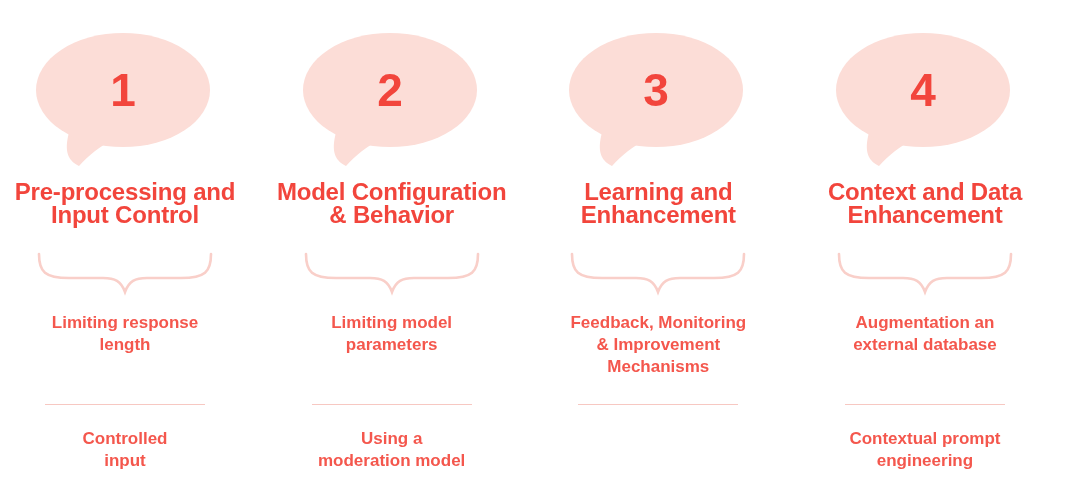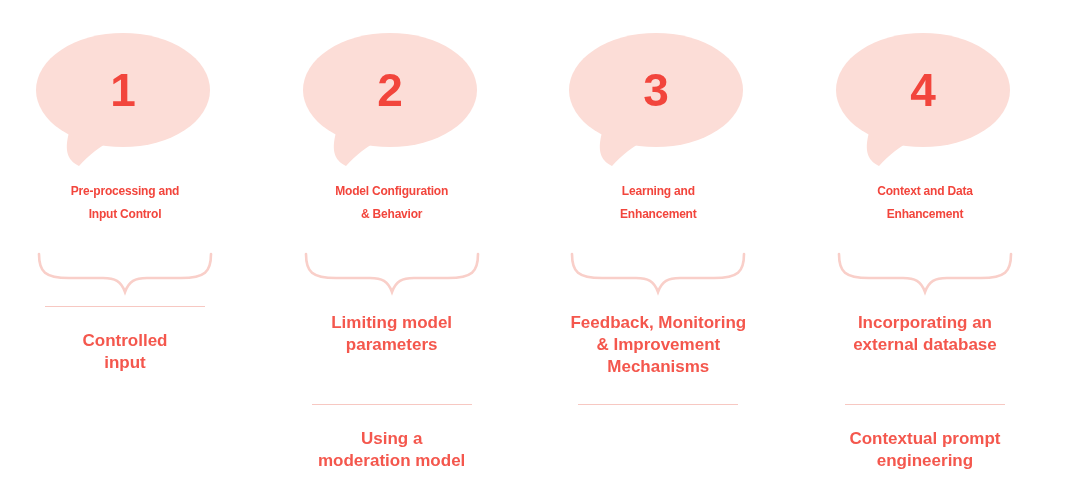--- a/index.html
+++ b/index.html
@@ -38,21 +38,21 @@
   .bubble-body{fill:var(--bubble);}
   .bubble-number{
     fill:var(--accent);
     font-family:"Liberation Sans", sans-serif;
     font-weight:bold;
     font-size:46px;
   }
   .title{
     margin:12px 0 0;
     height:56px;
-    font-size:12px;
+    font-size:24px;
     line-height:23px;
     font-weight:bold;
     color:var(--accent);
     text-align:center;
     white-space:pre-line;
     letter-spacing:-0.2px;
   }
   .brace-wrap{
     margin-top:12px;
     height:50px;
@@ -99,20 +99,22 @@
         <text class="bubble-number" x="108" y="78" text-anchor="middle">1</text>
       </svg>
     </div>
     <h3 class="title">Pre-processing and
 Input Control</h3>
     <div class="brace-wrap">
       <svg width="180" height="50" viewBox="0 0 180 50">
         <path class="brace-path" d="M 4 6 C 4 24 10 30 34 30 L 68 30 C 80 30 86 33 90 44 C 94 33 100 30 112 30 L 146 30 C 170 30 176 24 176 6"></path>
       </svg>
     </div>
+    <div class="item item-1">Limiting response
+length</div>
     <hr class="divider">
     <div class="item item-2">Controlled
 input</div>
   </div>
 
   <div class="column">
     <div class="bubble-wrap">
       <svg class="bubble-svg" width="220" height="140" viewBox="0 0 220 140">
         <path class="bubble-body" d="M 56 98 C 48 122 52 132 64 138 C 74 127 84 119 100 110 Z"></path>
         <ellipse class="bubble-body" cx="108" cy="62" rx="87" ry="57"></ellipse>
@@ -162,20 +164,20 @@
         <text class="bubble-number" x="108" y="78" text-anchor="middle">4</text>
       </svg>
     </div>
     <h3 class="title">Context and Data
 Enhancement</h3>
     <div class="brace-wrap">
       <svg width="180" height="50" viewBox="0 0 180 50">
         <path class="brace-path" d="M 4 6 C 4 24 10 30 34 30 L 68 30 C 80 30 86 33 90 44 C 94 33 100 30 112 30 L 146 30 C 170 30 176 24 176 6"></path>
       </svg>
     </div>
-    <div class="item item-1">Incorporating an
+    <div class="item item-1">Augmentation an
 external database</div>
     <hr class="divider">
     <div class="item item-2">Contextual prompt
 engineering</div>
   </div>
 
 </div>
 
 </body></html>

